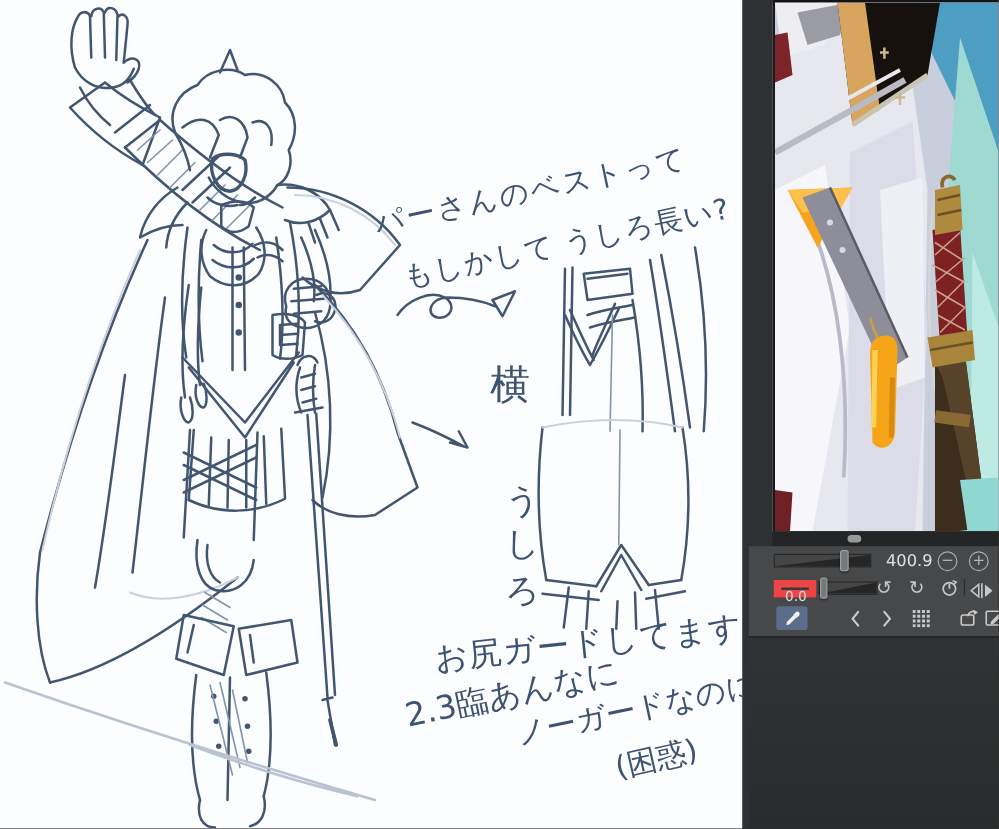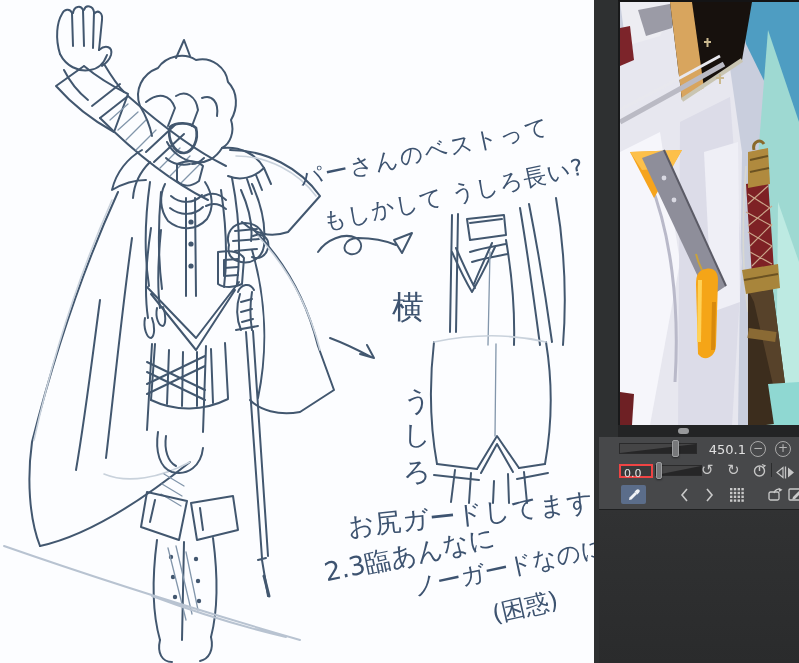--- a/index.html
+++ b/index.html
@@ -24,21 +24,21 @@
   .hscroll{position:absolute;left:24px;top:425px;width:181px;height:12px;background:#232425;}
   .hscroll .thumb{position:absolute;left:60px;top:3px;width:11px;height:6px;border-radius:3px;background:#98999b;}
   .controls{position:absolute;left:5px;top:437px;width:200px;height:72px;background:#47484a;}
   .track{position:absolute;height:11px;background:#454546;border:1px solid #2a2a2b;box-sizing:border-box;}
   .wedge{position:absolute;inset:0;background:#262627;clip-path:polygon(0 100%,100% 0,100% 100%);}
   .handle{position:absolute;width:7px;height:17px;background:#77787a;border:1px solid #9c9d9f;
         border-radius:2px;box-sizing:border-box;box-shadow:0 1px 2px rgba(0,0,0,.5);}
   .num{color:#e0e0e0;font-size:13px;}
   .cbtn{position:absolute;width:16px;height:16px;border:1.5px solid #a9a9a9;border-radius:50%;
         color:#b6b6b6;font-size:12px;line-height:13px;text-align:center;box-sizing:border-box;cursor:pointer;}
-  .valbox{position:absolute;background:#39393a;border:2px solid #ef4444;color:#e2e2e2;
+  .valbox{position:absolute;background:#39393a;border:6px solid #ef4444;color:#e2e2e2;
         font-size:11px;padding:1px 16px 0 3px;box-sizing:border-box;}
   .rotglyph{position:absolute;color:#c6c6c6;font-size:15px;line-height:15px;cursor:pointer;}
   .vsep{position:absolute;width:1px;height:14px;background:#2b2c2d;}
   .toolbtn{position:absolute;cursor:pointer;}
   .eyedrop{width:25px;height:19px;background:#5b6d8a;border-radius:2px;display:flex;
         align-items:center;justify-content:center;}
   .footer{position:absolute;left:5px;top:509px;width:200px;height:154px;
         background:linear-gradient(#313233,#2a2b2c);border-top:1px solid #1e1f20;}
 </style>
 </head>
@@ -217,21 +217,21 @@
     <div class="hscroll">
       <div class="thumb"></div>
     </div>
 
     <div class="controls">
 
       <div class="track" style="left:20px;top:6px;width:78px;">
         <div class="wedge"></div>
       </div>
       <div class="handle" style="left:73px;top:3px;"></div>
-      <div class="num" style="position:absolute;left:107px;top:5px;width:40px;text-align:right;">450.1</div>
+      <div class="num" style="position:absolute;left:107px;top:5px;width:40px;text-align:right;">400.9</div>
       <div class="cbtn" style="left:151px;top:4px;">−</div>
       <div class="cbtn" style="left:176px;top:4px;">+</div>
 
       <div class="valbox" style="left:20px;top:27px;width:34px;height:14px;">0.0</div>
       <div class="track" style="left:56px;top:28px;width:47px;">
         <div class="wedge"></div>
       </div>
       <div class="handle" style="left:57px;top:25px;width:6px;"></div>
       <div class="rotglyph" style="left:102px;top:26px;">↺</div>
       <div class="rotglyph" style="left:128px;top:26px;">↻</div>

